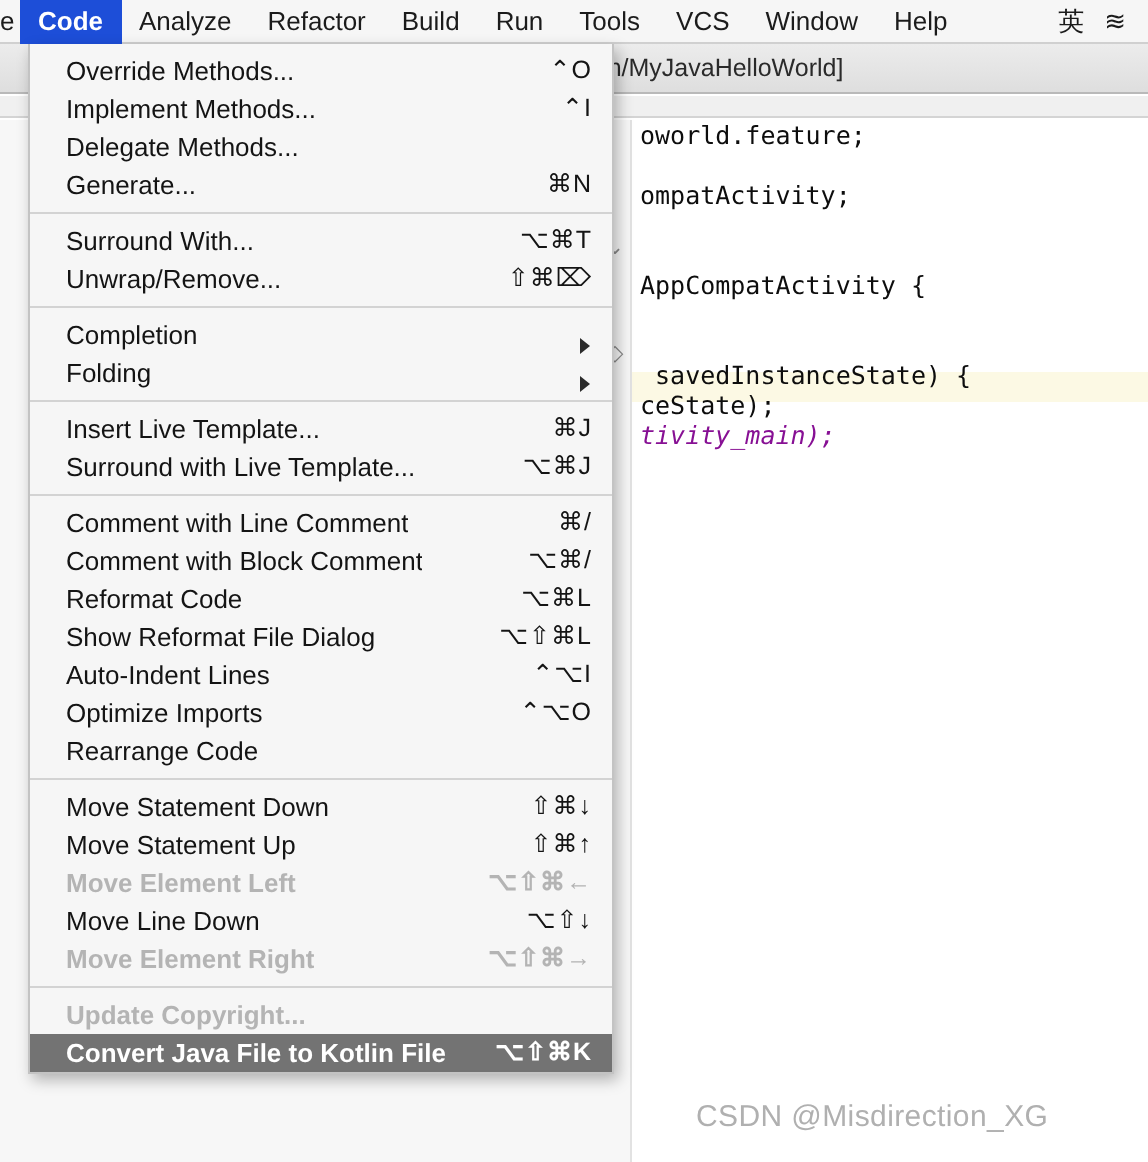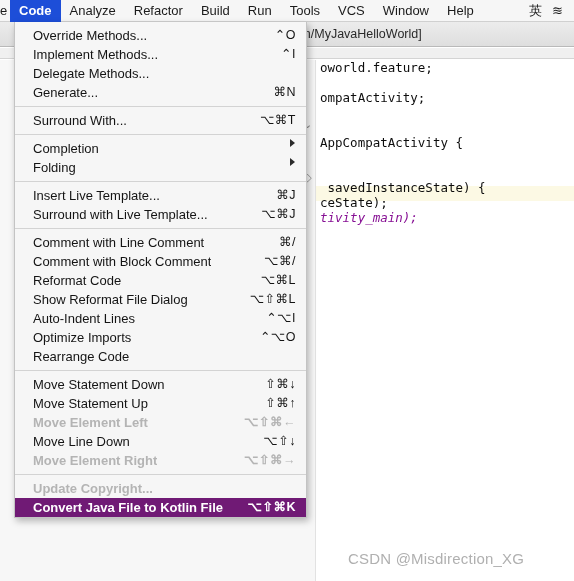--- a/index.html
+++ b/index.html
@@ -104,37 +104,37 @@
     box-shadow: 2px 3px 7px rgba(0,0,0,0.28);
     padding: 4px 0 0 0;
     font-size: 13px;
     color: #141414;
   }
   .mi {
     position: relative;
     height: 19px;
     line-height: 19px;
     display: flex;
-    align-items: flex-start;
+    align-items: flex-end;
     padding: 0 10px 0 18px;
     white-space: nowrap;
   }
   .mi-label { flex: 0 1 auto; overflow: hidden; }
   .mi-spacer { flex: 1 1 auto; min-width: 12px; }
   .mi-short {
     flex: 0 0 auto;
     text-align: right;
     font-size: 12.5px;
     letter-spacing: 0.5px;
     color: #141414;
   }
   .mi.disabled .mi-label,
   .mi.disabled .mi-short { color: #b4b4b4; font-weight: bold; }
   .mi.selected {
-    background: #701a75;
+    background: #737373;
   }
   .mi.selected .mi-label { color: #ffffff; font-weight: 700; }
   .mi.selected .mi-short { color: #ffffff; font-weight: 700; }
   .arrow {
     flex: 0 0 auto;
     width: 0; height: 0;
     border-left: 5px solid #2b2b2b;
     border-top: 4px solid transparent;
     border-bottom: 4px solid transparent;
     margin-right: 1px;
@@ -214,20 +214,25 @@
         <span class="mi-label">Generate...</span>
         <span class="mi-spacer"></span>
         <span class="mi-short">⌘N</span>
       </div>
       <div class="sep"></div>
       <div class="mi">
         <span class="mi-label">Surround With...</span>
         <span class="mi-spacer"></span>
         <span class="mi-short">⌥⌘T</span>
       </div>
+      <div class="mi">
+        <span class="mi-label">Unwrap/Remove...</span>
+        <span class="mi-spacer"></span>
+        <span class="mi-short">⇧⌘⌦</span>
+      </div>
       <div class="sep"></div>
       <div class="mi">
         <span class="mi-label">Completion</span>
         <span class="mi-spacer"></span>
         <span class="arrow"></span>
       </div>
       <div class="mi">
         <span class="mi-label">Folding</span>
         <span class="mi-spacer"></span>
         <span class="arrow"></span>

